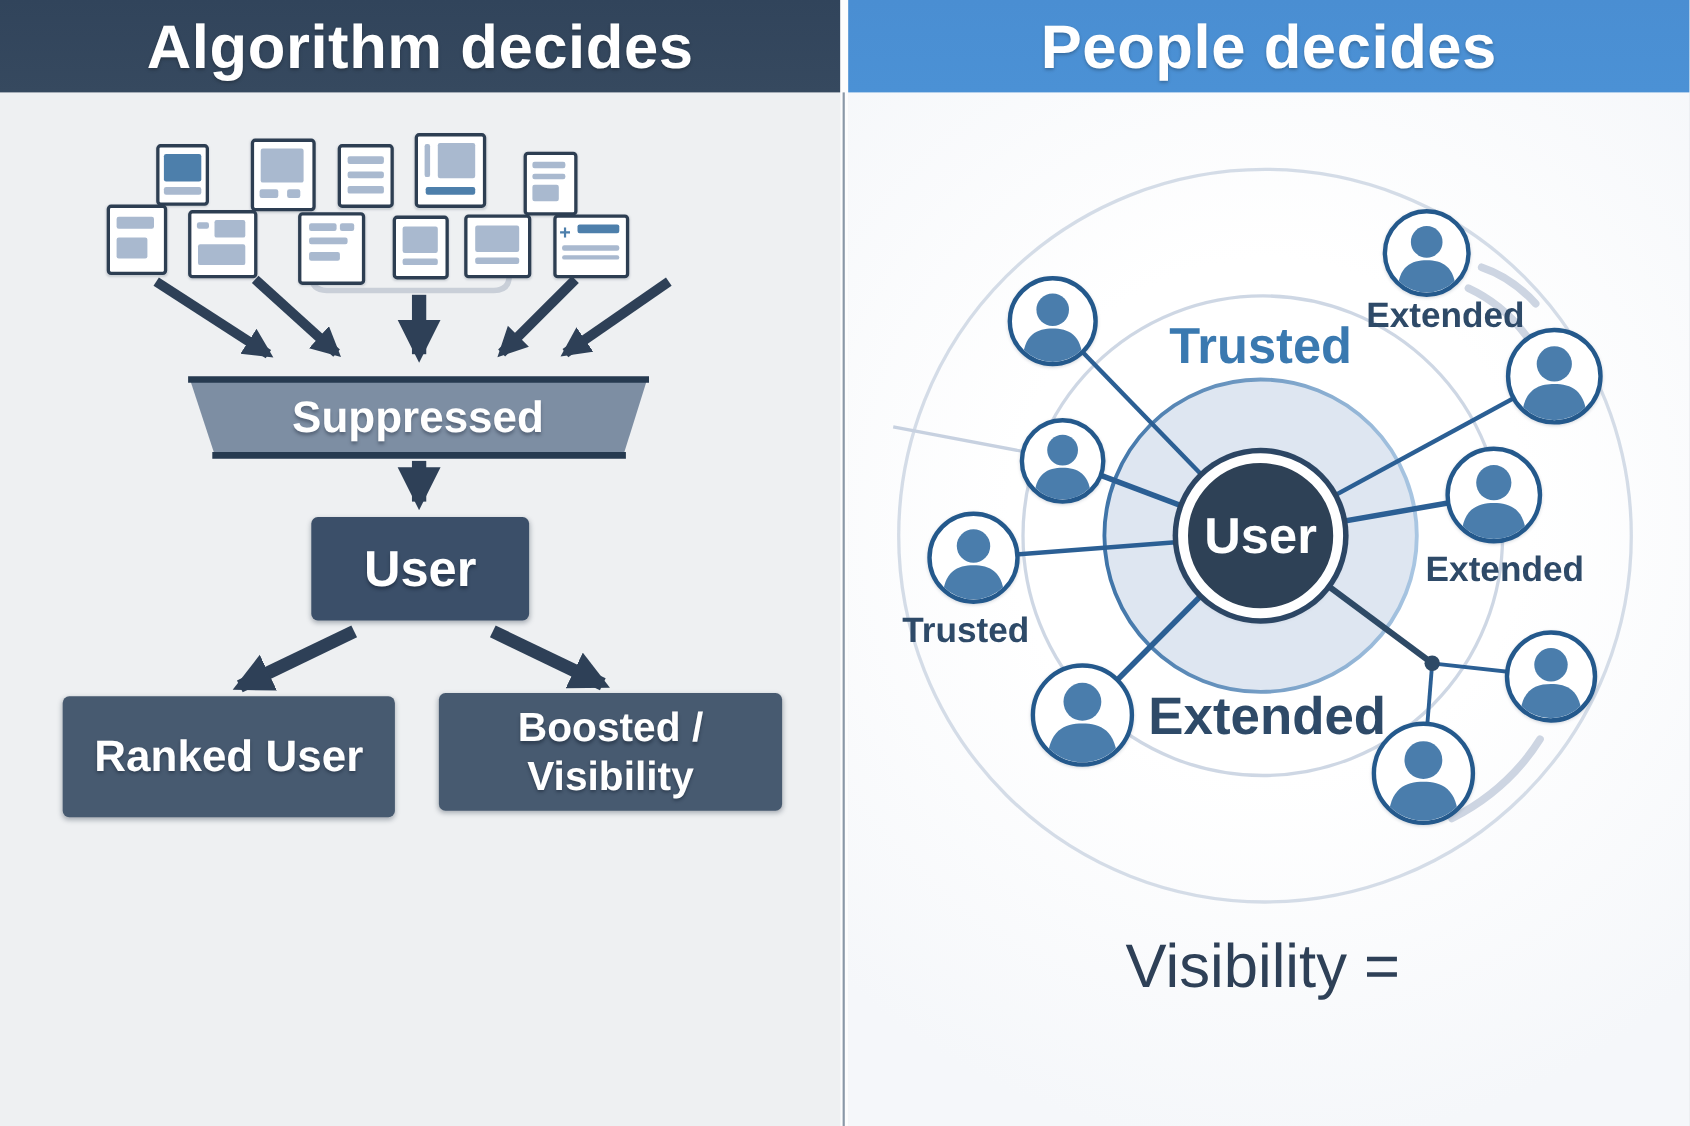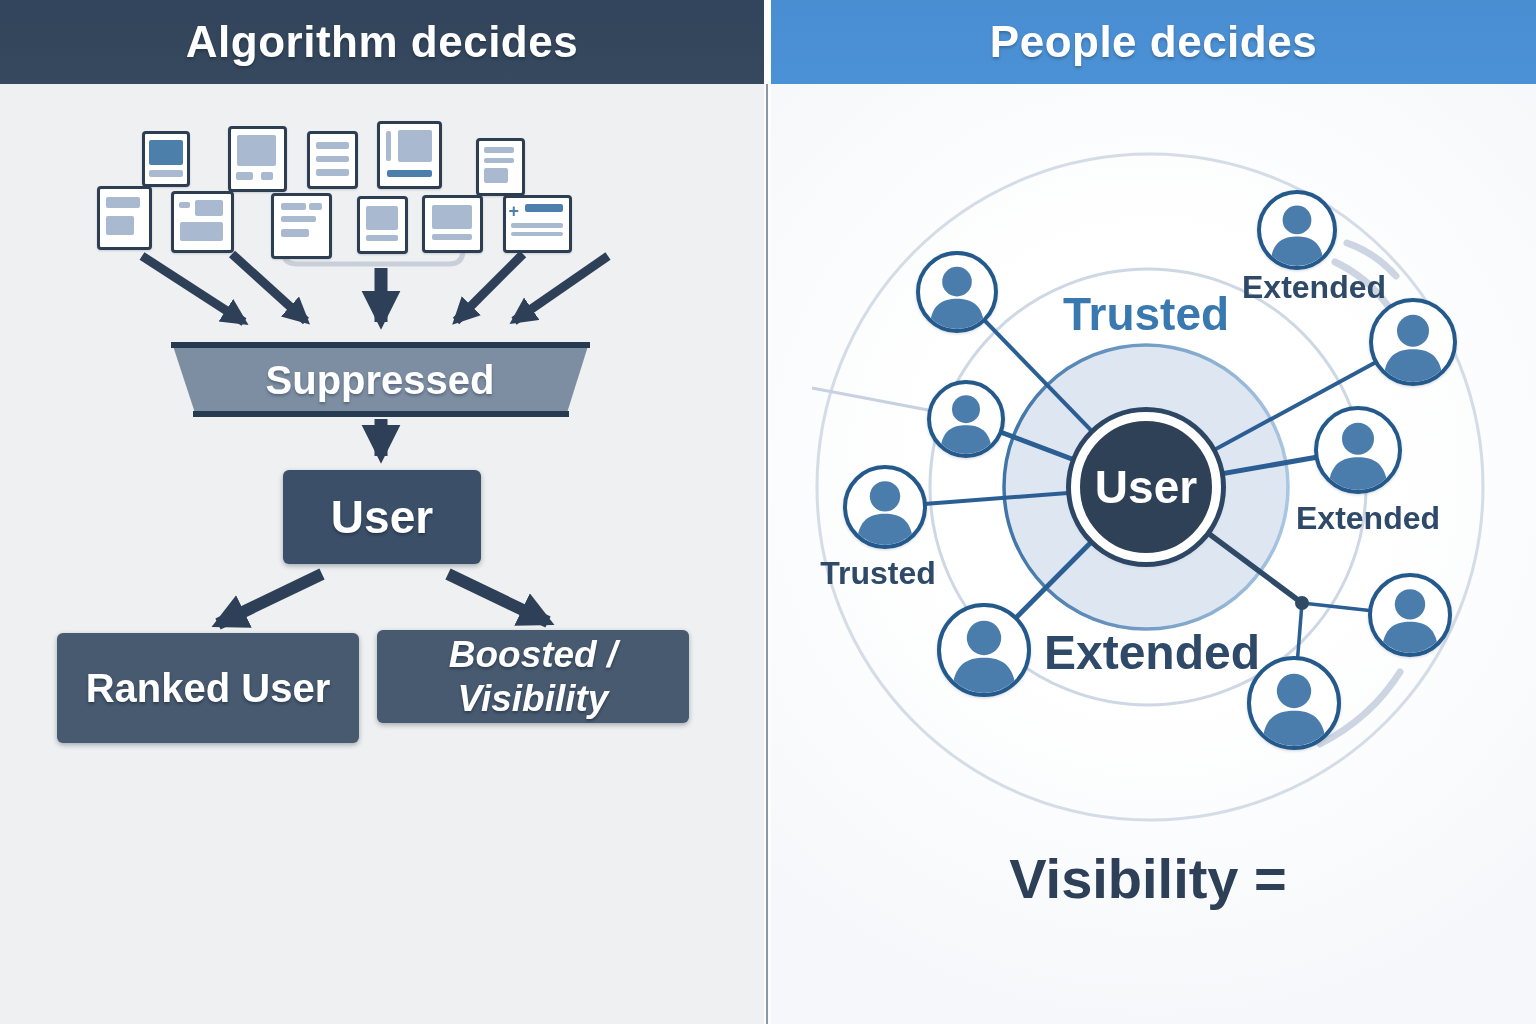--- a/index.html
+++ b/index.html
@@ -9,56 +9,56 @@
   .panel-left{position:absolute;left:0;top:0;width:764px;height:1024px;
               background:#eef0f2;}
   .panel-right{position:absolute;left:771px;top:0;width:765px;height:1024px;
                background:radial-gradient(circle at 50% 46%,#ffffff 35%,#f5f7fa 85%);}
   .divider{position:absolute;left:764px;top:0;width:7px;height:1024px;background:#fdfdfd;}
   .divider-line{position:absolute;left:766px;top:84px;width:2px;height:940px;background:#8b98a7;}
   
   .hdr{position:absolute;top:0;height:84px;display:flex;align-items:center;justify-content:center;}
   .hdr-left{left:0;width:764px;background:linear-gradient(180deg,#31445b,#36495f);}
   .hdr-right{left:771px;width:765px;background:linear-gradient(180deg,#4a8ed2,#4b91d5);}
-  .hdr span{color:#ffffff;font-size:44px;font-weight:bold;letter-spacing:.5px;
+  .hdr span{color:#ffffff;font-size:56px;font-weight:bold;letter-spacing:.5px;
             text-shadow:0 2px 3px rgba(0,0,0,.25);}
   
   svg.layer{position:absolute;left:0;top:0;}
   .card{position:absolute;background:#ffffff;border:3px solid #2d3e52;border-radius:4px;
         box-shadow:0 1px 2px rgba(40,55,75,.18);}
   .card .el{position:absolute;border-radius:2px;}
   .el.g{background:#a9b9cf;}
   .el.b{background:#4d7fab;}
   .el.plus{background:transparent;color:#4d7fab;font-weight:bold;line-height:1;}
   .el.plus::before{content:"+";font-size:18px;}
   .funnel-label{position:absolute;left:170px;top:346px;width:420px;height:68px;
                 display:flex;align-items:center;justify-content:center;
                 color:#ffffff;font-size:40px;font-weight:bold;text-shadow:0 2px 3px rgba(20,30,45,.35);}
   .nbox{position:absolute;border-radius:6px;display:flex;flex-direction:column;
         align-items:center;justify-content:center;color:#fff;font-weight:bold;
         box-shadow:0 2px 5px rgba(30,42,60,.35);text-shadow:0 2px 3px rgba(10,20,35,.4);}
   .box-user{left:283px;top:470px;width:198px;height:94px;background:#3b4f69;font-size:46px;}
   .box-out1{left:57px;top:633px;width:302px;height:110px;background:#475a70;font-size:40px;}
-  .box-out2{left:377px;top:630px;width:312px;height:93px;background:#475a70;font-size:37px;line-height:1.18;font-style:italic;}
+  .box-out2{left:399px;top:630px;width:312px;height:107px;background:#475a70;font-size:37px;line-height:1.18;}
   
   .center-node{position:absolute;left:1146px;top:487px;width:132px;height:132px;
                transform:translate(-50%,-50%);border-radius:50%;background:#2e4156;
                border:9px solid #ffffff;box-shadow:0 0 0 5px #2c4664,0 2px 6px rgba(30,45,65,.3);
                display:flex;align-items:center;justify-content:center;}
   .center-node span{color:#fff;font-size:46px;font-weight:bold;}
   .avatar{position:absolute;border-radius:50%;background:#ffffff;border:4px solid #24598c;
           overflow:hidden;box-shadow:0 1px 3px rgba(30,50,80,.2);}
   .avatar svg{display:block;width:100%;height:100%;}
   .av-label{position:absolute;transform:translate(-50%,-50%);color:#2e4a68;
             font-size:32px;font-weight:bold;white-space:nowrap;}
   .zone-label{position:absolute;transform:translate(-50%,-50%);font-weight:bold;white-space:nowrap;}
   .zl-trusted{left:1146px;top:314px;color:#3a79b0;font-size:46px;}
   .zl-extended{left:1152px;top:652px;color:#2e4a68;font-size:48px;}
   .caption{position:absolute;left:1148px;top:878px;transform:translate(-50%,-50%);
-           display:flex;gap:0;font-size:56px;font-weight:bold;white-space:nowrap;}
+           display:flex;gap:0;font-size:56px;font-weight:normal;white-space:nowrap;}
   .caption .cap-dark{color:#2e4057;}
   .caption .cap-blue{color:#4b84ba;}
 </style>
 </head>
 <body>
 
 <div class="stage">
 
   <div class="panel-left"></div>
 

